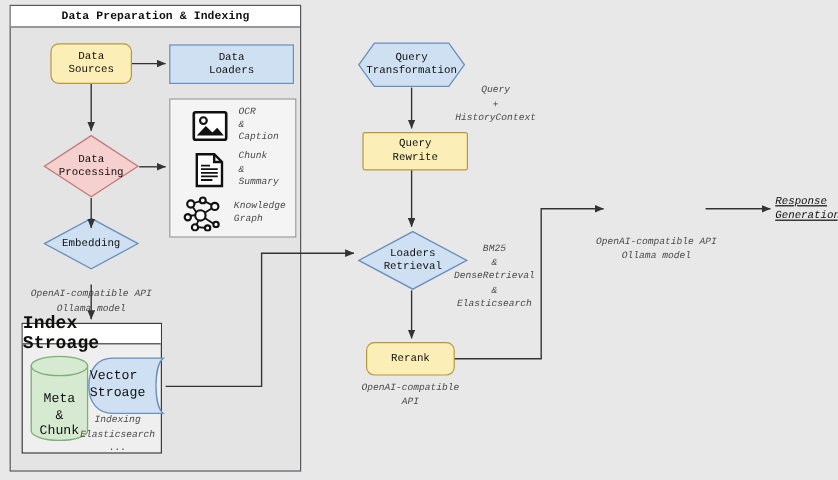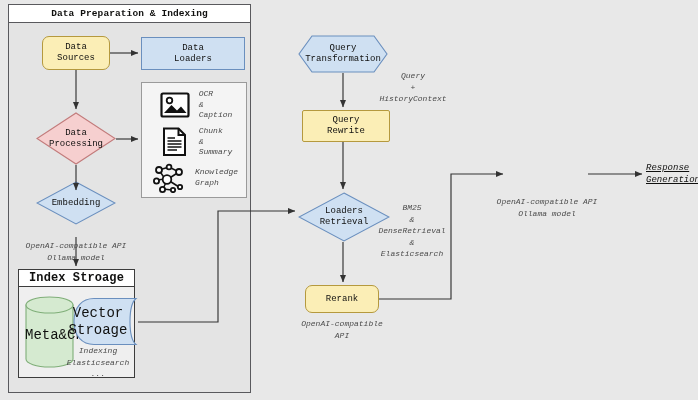--- a/index.html
+++ b/index.html
@@ -35,27 +35,27 @@
   .diamond-wrap svg{position:absolute;left:0;top:0;}
   .diamond-label{position:absolute;left:0;top:0;right:0;bottom:0;display:flex;align-items:center;
     justify-content:center;text-align:center;font-size:9px;line-height:1.2;color:#10100f;}
 
   .hex-wrap{position:absolute;}
   .hex-wrap svg{position:absolute;left:0;top:0;}
 
   .note{position:absolute;font-style:italic;font-size:8px;color:#4b4b4b;text-align:center;line-height:1.45;}
 
   .cyl-wrap{position:absolute;}
-  .cyl-label{position:absolute;left:0;top:0;right:0;bottom:0;display:flex;
-    align-items:center;justify-content:space-between;font-size:14px;line-height:1.25;color:#10100f;}
+  .cyl-label{position:absolute;left:0;top:0;right:0;bottom:0;display:flex;flex-direction:column;
+    align-items:center;justify-content:flex-end;font-size:11px;line-height:1.25;color:#10100f;}
 
   .doc-wrap{position:absolute;}
   .doc-label{position:absolute;left:0;top:0;right:0;bottom:0;display:flex;align-items:center;
-    justify-content:center;padding-right:14px;box-sizing:border-box;text-align:center;
-    font-size:14px;line-height:1.2;color:#10100f;}
+    justify-content:center;padding-right:14px;box-sizing:border-box;
+    font-size:11px;line-height:1.2;color:#10100f;}
 
   .icon-row{position:absolute;display:flex;align-items:center;justify-content:center;}
   .icon-cap{font-style:italic;font-size:8px;color:#4b4b4b;line-height:1.35;text-align:left;margin-left:9px;}
 
   .outlabel{position:absolute;font-style:italic;font-size:9px;color:#10100f;line-height:1.35;
             text-align:left;text-decoration:underline;}
   .two-line span{display:block;}
 </style>
 </head>
 <body>
@@ -162,21 +162,21 @@
       <circle cx="21" cy="27" r="2.2" fill="#fff" stroke="#111" stroke-width="1.8"></circle>
       <circle cx="28" cy="24" r="2.2" fill="#fff" stroke="#111" stroke-width="1.8"></circle>
     </svg>
     <div class="icon-cap">
       <div>Knowledge</div>
       <div>Graph</div>
     </div>
   </div>
 
   <div class="panel" style="left:18px;top:269px;width:117px;height:109px;background:#efefef;border-color:#3c3c3c;border-width:1.1px;">
-    <div class="panel-title" style="height:17px;border-bottom-width:1.1px;border-bottom-color:#3c3c3c;font-size:12px;">Index Stroage</div>
+    <div class="panel-title" style="height:17px;border-bottom-width:1.1px;border-bottom-color:#3c3c3c;font-size:15px;">Index Stroage</div>
   </div>
 
   <div class="cyl-wrap" style="left:25px;top:296px;width:49px;height:72px;">
     <svg width="49" height="72" viewBox="0 0 49 72">
       <path d="M1 9 V63 A23.5 8 0 0 0 48 63 V9 Z" fill="#d5ead0" stroke="#7fae78" stroke-width="1.1"></path>
       <ellipse cx="24.5" cy="9" rx="23.5" ry="8" fill="#d5ead0" stroke="#7fae78" stroke-width="1.1"></ellipse>
     </svg>
     <div class="cyl-label" style="padding-top:8px;">
       <span>Meta</span>
       <span>&amp;</span>

